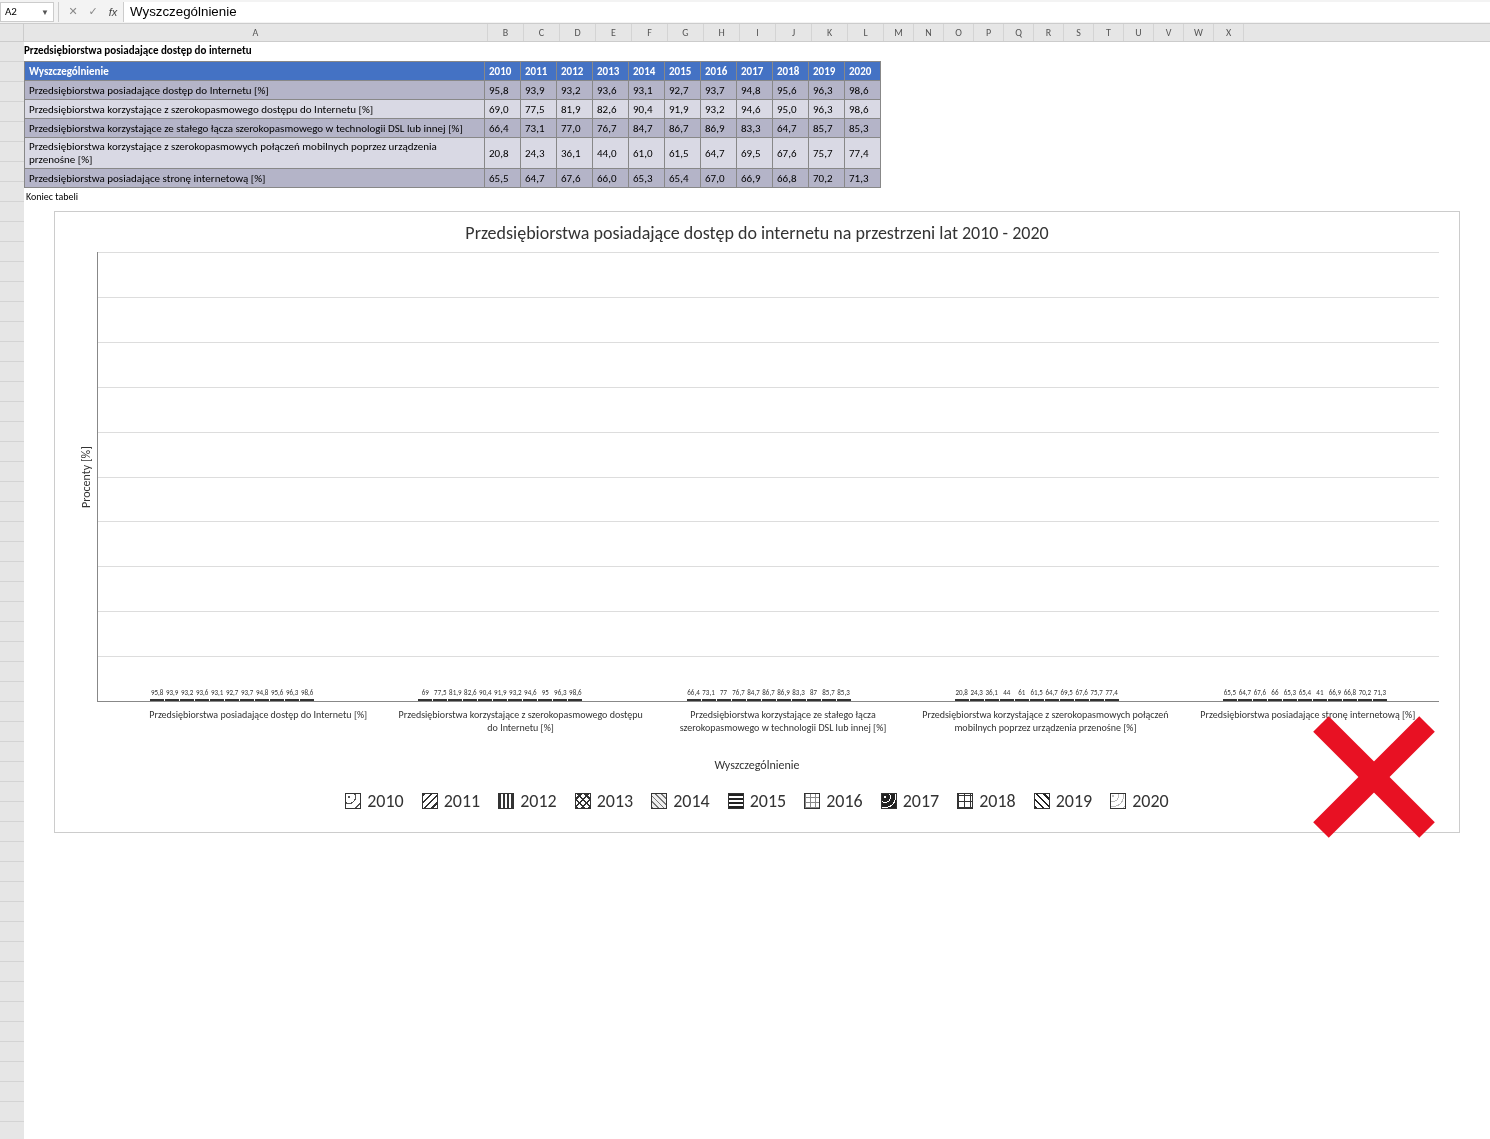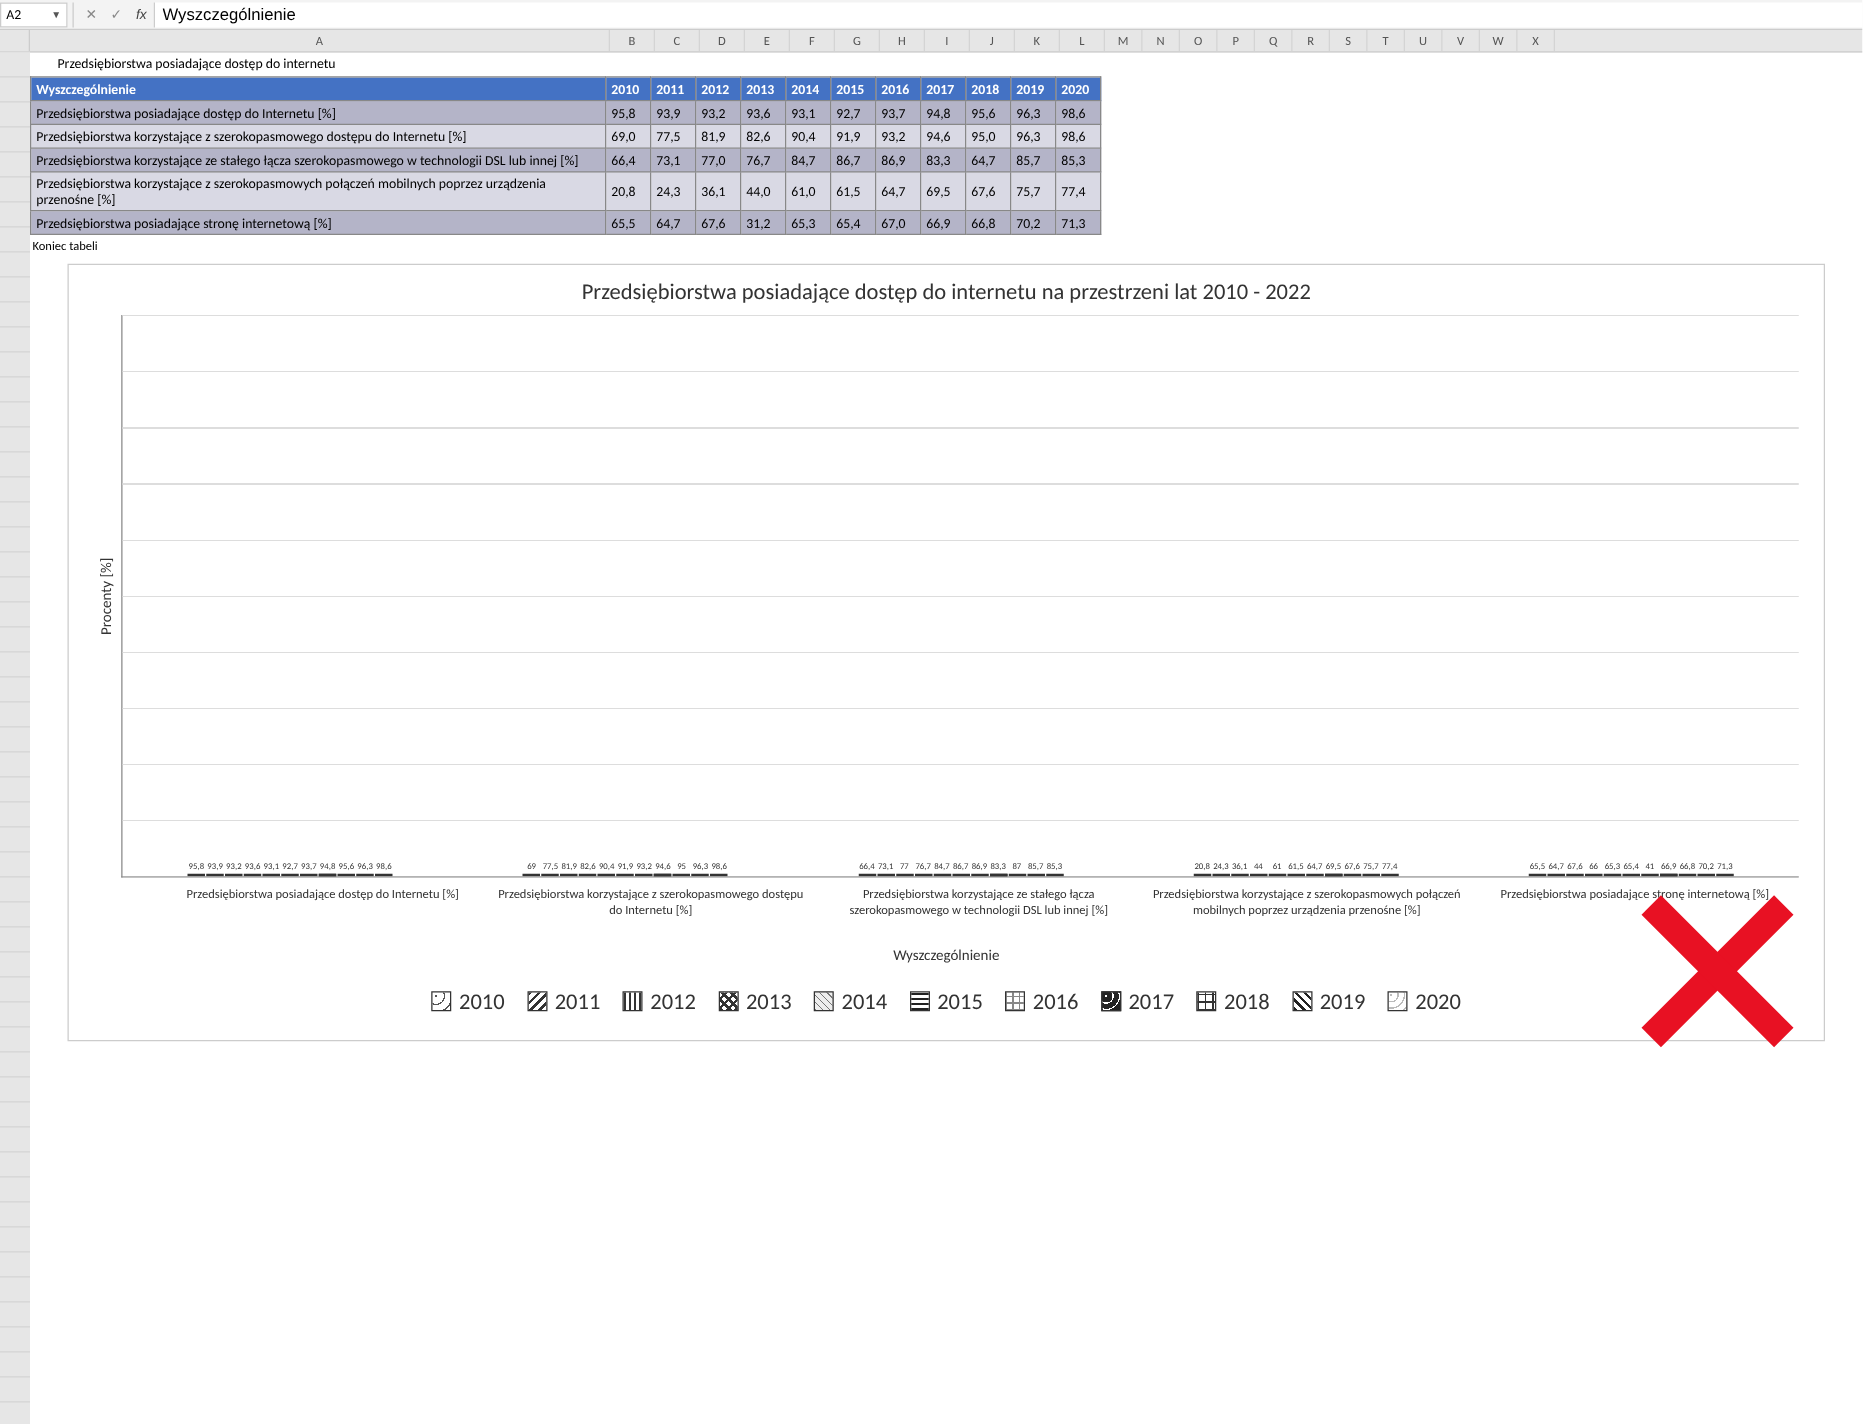--- a/index.html
+++ b/index.html
@@ -21,21 +21,21 @@
   
   
   .grid-area { display: flex; }
   .row-headers { width: 24px; background: #e6e6e6; }
   .row-h { height: 20px; border-bottom: 1px solid #d4d4d4; text-align: center; font-size: 10px; color: #555; line-height: 20px; }
   .sheet { flex: 1; position: relative; }
   
   
   .data-table { border-collapse: collapse; }
   .data-table th, .data-table td { border: 1px solid #888; padding: 2px 4px; font-size: 11px; height: 19px; text-align: left; }
-  .title-cell { font-weight: normal; border: none !important; padding: 2px 22px; height: 19px; }
+  .title-cell { font-weight: bold; border: none !important; padding: 2px 0; height: 19px; }
   .hdr-row th { background: #4472c4; color: #fff; font-weight: bold; }
   .hdr-row th.first { width: 460px; }
   .hdr-row th.yr { width: 36px; text-align: left; }
   .data-table tbody tr:nth-child(odd) td { background: #b4b4c8; }
   .data-table tbody tr:nth-child(even) td { background: #d9d9e4; }
   .data-table tbody td.num { text-align: left; }
   .end-label { font-size: 10px; padding: 2px; }
   
   
   .chart-container { margin: 6px 30px 0 30px; border: 1px solid #ccc; background: #fff; padding: 10px 20px 20px 20px; position: relative; }
@@ -256,36 +256,36 @@
             <td class="num">69,5</td>
             <td class="num">67,6</td>
             <td class="num">75,7</td>
             <td class="num">77,4</td>
           </tr>
           <tr>
             <td>Przedsiębiorstwa posiadające stronę internetową [%]</td>
             <td class="num">65,5</td>
             <td class="num">64,7</td>
             <td class="num">67,6</td>
-            <td class="num">31,2</td>
+            <td class="num">66,0</td>
             <td class="num">65,3</td>
             <td class="num">65,4</td>
             <td class="num">67,0</td>
             <td class="num">66,9</td>
             <td class="num">66,8</td>
             <td class="num">70,2</td>
             <td class="num">71,3</td>
           </tr>
         </tbody>
     </table>
 
     <div class="end-label">Koniec tabeli</div>
 
     <div class="chart-container">
-      <div class="chart-title">Przedsiębiorstwa posiadające dostęp do internetu na przestrzeni lat 2010 - 2022</div>
+      <div class="chart-title">Przedsiębiorstwa posiadające dostęp do internetu na przestrzeni lat 2010 - 2020</div>
       <div class="chart-body">
         <div class="y-axis-label">Procenty [%]</div>
         <div class="plot" id="plot">
             <div class="group">
               <div class="bar p2010" style="height: 95.8%;">
                 <div class="lbl">95,8</div>
               </div>
               <div class="bar p2011" style="height: 93.9%;">
                 <div class="lbl">93,9</div>
               </div>

